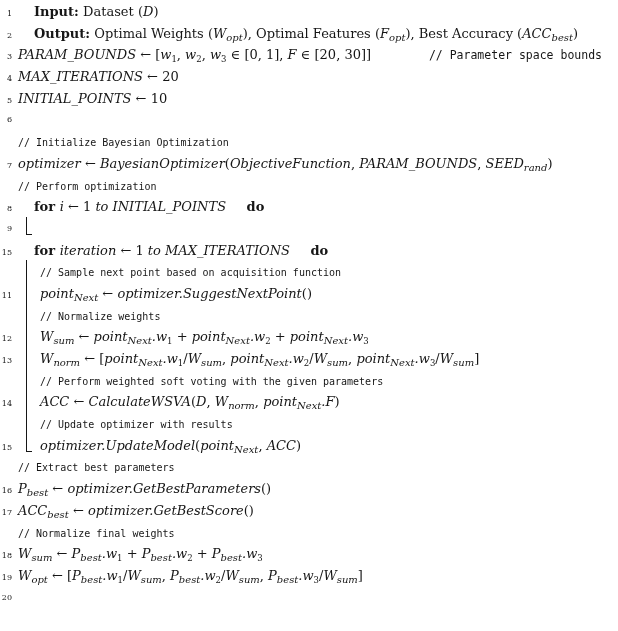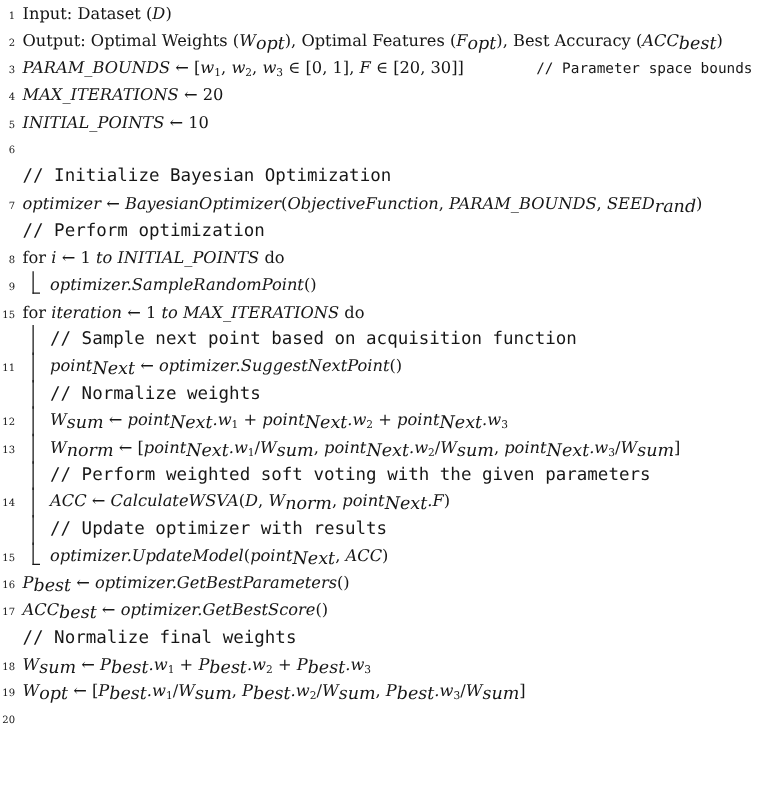--- a/index.html
+++ b/index.html
@@ -45,29 +45,29 @@
     border-left: 1.1px solid #161616;
   }
   .bar-end::before {
     content: "";
     position: absolute;
     left: 26px; top: -1px;
     width: 5px; height: 17px;
     border-left: 1.1px solid #161616;
     border-bottom: 1.1px solid #161616;
   }
-  .seg-kw  { font-weight: normal; font-style: normal; }
+  .seg-kw  { font-weight: bold; font-style: normal; margin-left: 16px; }
   .seg-var { font-style: italic; }
   .seg-pln { font-style: normal; }
-  .seg-sub  { font-style: italic; font-size: 14px; vertical-align: -2.5px; letter-spacing: 0; }
+  .seg-sub  { font-style: italic; font-size: 10px; vertical-align: -2.5px; letter-spacing: 0; }
   .seg-subn { font-style: normal; font-size: 8.5px; vertical-align: -2.5px; }
   .seg-cmt {
     font-family: "DejaVu Sans Mono", monospace;
     font-style: normal;
-    font-size: 14px;
+    font-size: 10px;
   }
   .rcmt {
     margin-left: auto;
     margin-right: 16px;
     font-family: "DejaVu Sans Mono", monospace;
     font-size: 11.5px;
     white-space: pre;
   }
 </style>
 </head>
@@ -110,21 +110,20 @@
       <div class="algo-line">
         <span class="lnum"></span>
         <span class="lbody indent-0"><span class="seg-cmt">// Perform optimization</span></span>
       </div>
       <div class="algo-line">
         <span class="lnum">8</span>
         <span class="lbody indent-0"><span class="seg-kw">for </span><span class="seg-var">i</span><span class="seg-pln"> ← 1 </span><span class="seg-var">to</span><span class="seg-pln"> </span><span class="seg-var">INITIAL_POINTS</span><span class="seg-kw"> do</span></span>
       </div>
       <div class="algo-line bar-end">
         <span class="lnum">9</span>
-        <span class="lbody indent-1"><span class="seg-var">optimizer.SampleRandomPoint</span><span class="seg-pln">()</span></span>
       </div>
       <div class="algo-line">
         <span class="lnum">15</span>
         <span class="lbody indent-0"><span class="seg-kw">for </span><span class="seg-var">iteration</span><span class="seg-pln"> ← 1 </span><span class="seg-var">to</span><span class="seg-pln"> </span><span class="seg-var">MAX_ITERATIONS</span><span class="seg-kw"> do</span></span>
       </div>
       <div class="algo-line bar-mid">
         <span class="lnum"></span>
         <span class="lbody indent-1"><span class="seg-cmt">// Sample next point based on acquisition function</span></span>
       </div>
       <div class="algo-line bar-mid">
@@ -153,20 +152,24 @@
       </div>
       <div class="algo-line bar-mid">
         <span class="lnum"></span>
         <span class="lbody indent-1"><span class="seg-cmt">// Update optimizer with results</span></span>
       </div>
       <div class="algo-line bar-end">
         <span class="lnum">15</span>
         <span class="lbody indent-1"><span class="seg-var">optimizer.UpdateModel</span><span class="seg-pln">(</span><span class="seg-var">point</span><span class="seg-sub">Next</span><span class="seg-pln">, </span><span class="seg-var">ACC</span><span class="seg-pln">)</span></span>
       </div>
       <div class="algo-line">
+        <span class="lnum"></span>
+        <span class="lbody indent-0"><span class="seg-cmt">// Extract best parameters</span></span>
+      </div>
+      <div class="algo-line">
         <span class="lnum">16</span>
         <span class="lbody indent-0"><span class="seg-var">P</span><span class="seg-sub">best</span><span class="seg-pln"> ← </span><span class="seg-var">optimizer.GetBestParameters</span><span class="seg-pln">()</span></span>
       </div>
       <div class="algo-line">
         <span class="lnum">17</span>
         <span class="lbody indent-0"><span class="seg-var">ACC</span><span class="seg-sub">best</span><span class="seg-pln"> ← </span><span class="seg-var">optimizer.GetBestScore</span><span class="seg-pln">()</span></span>
       </div>
       <div class="algo-line">
         <span class="lnum"></span>
         <span class="lbody indent-0"><span class="seg-cmt">// Normalize final weights</span></span>

